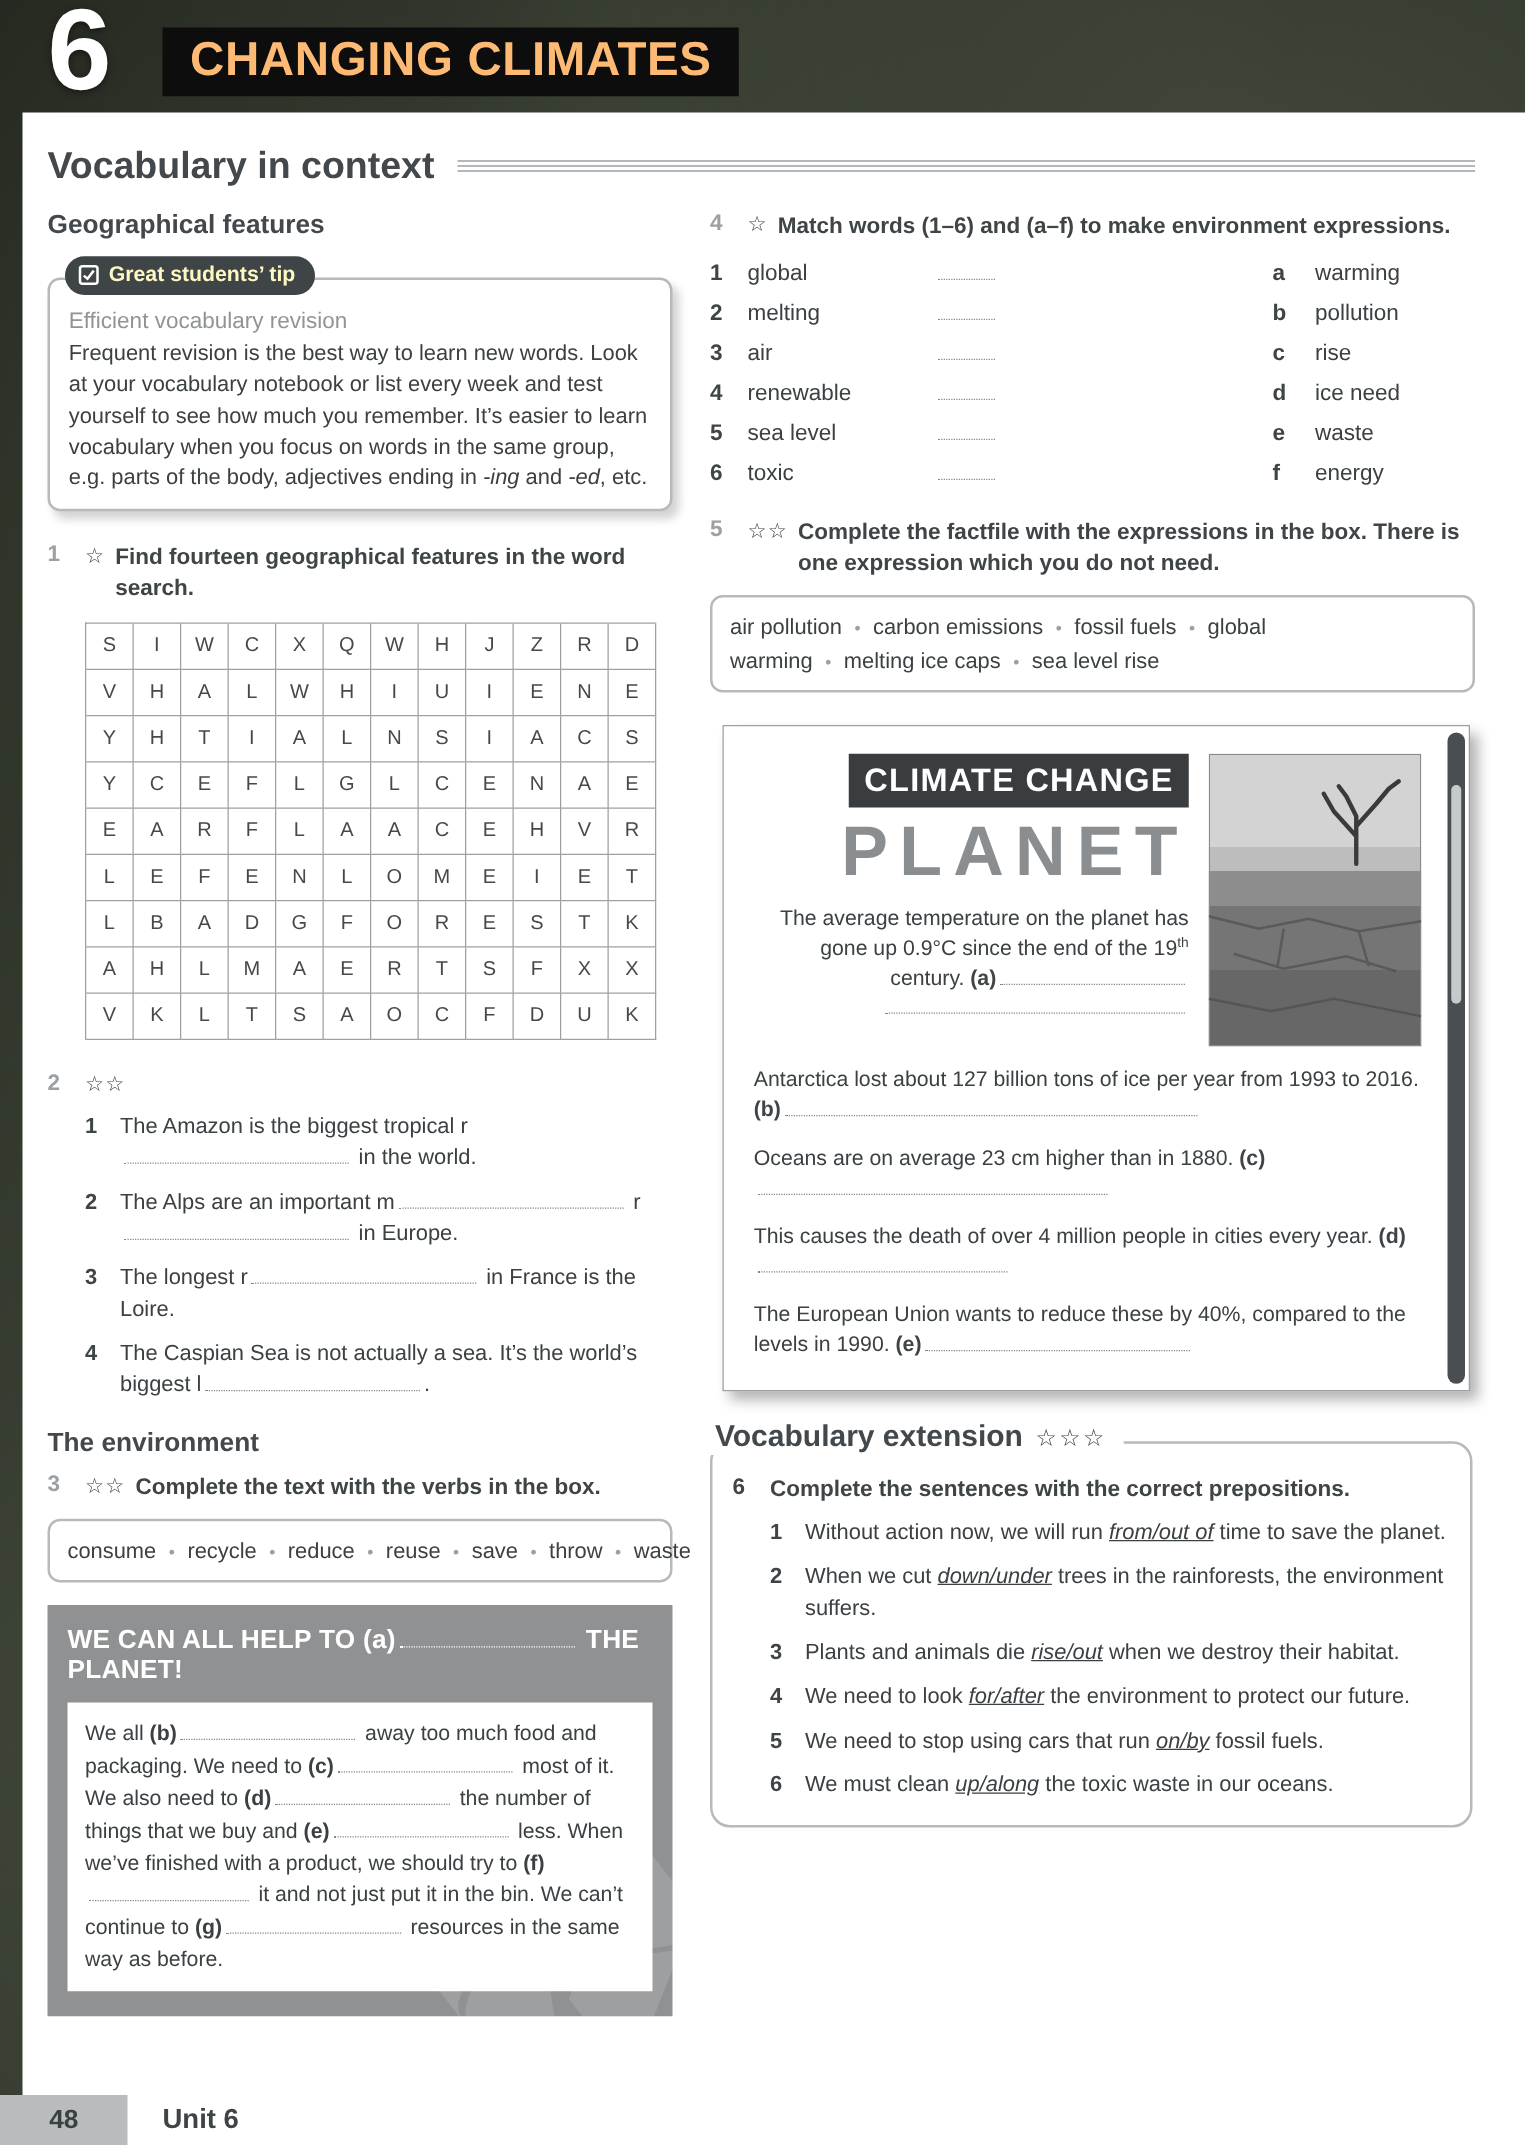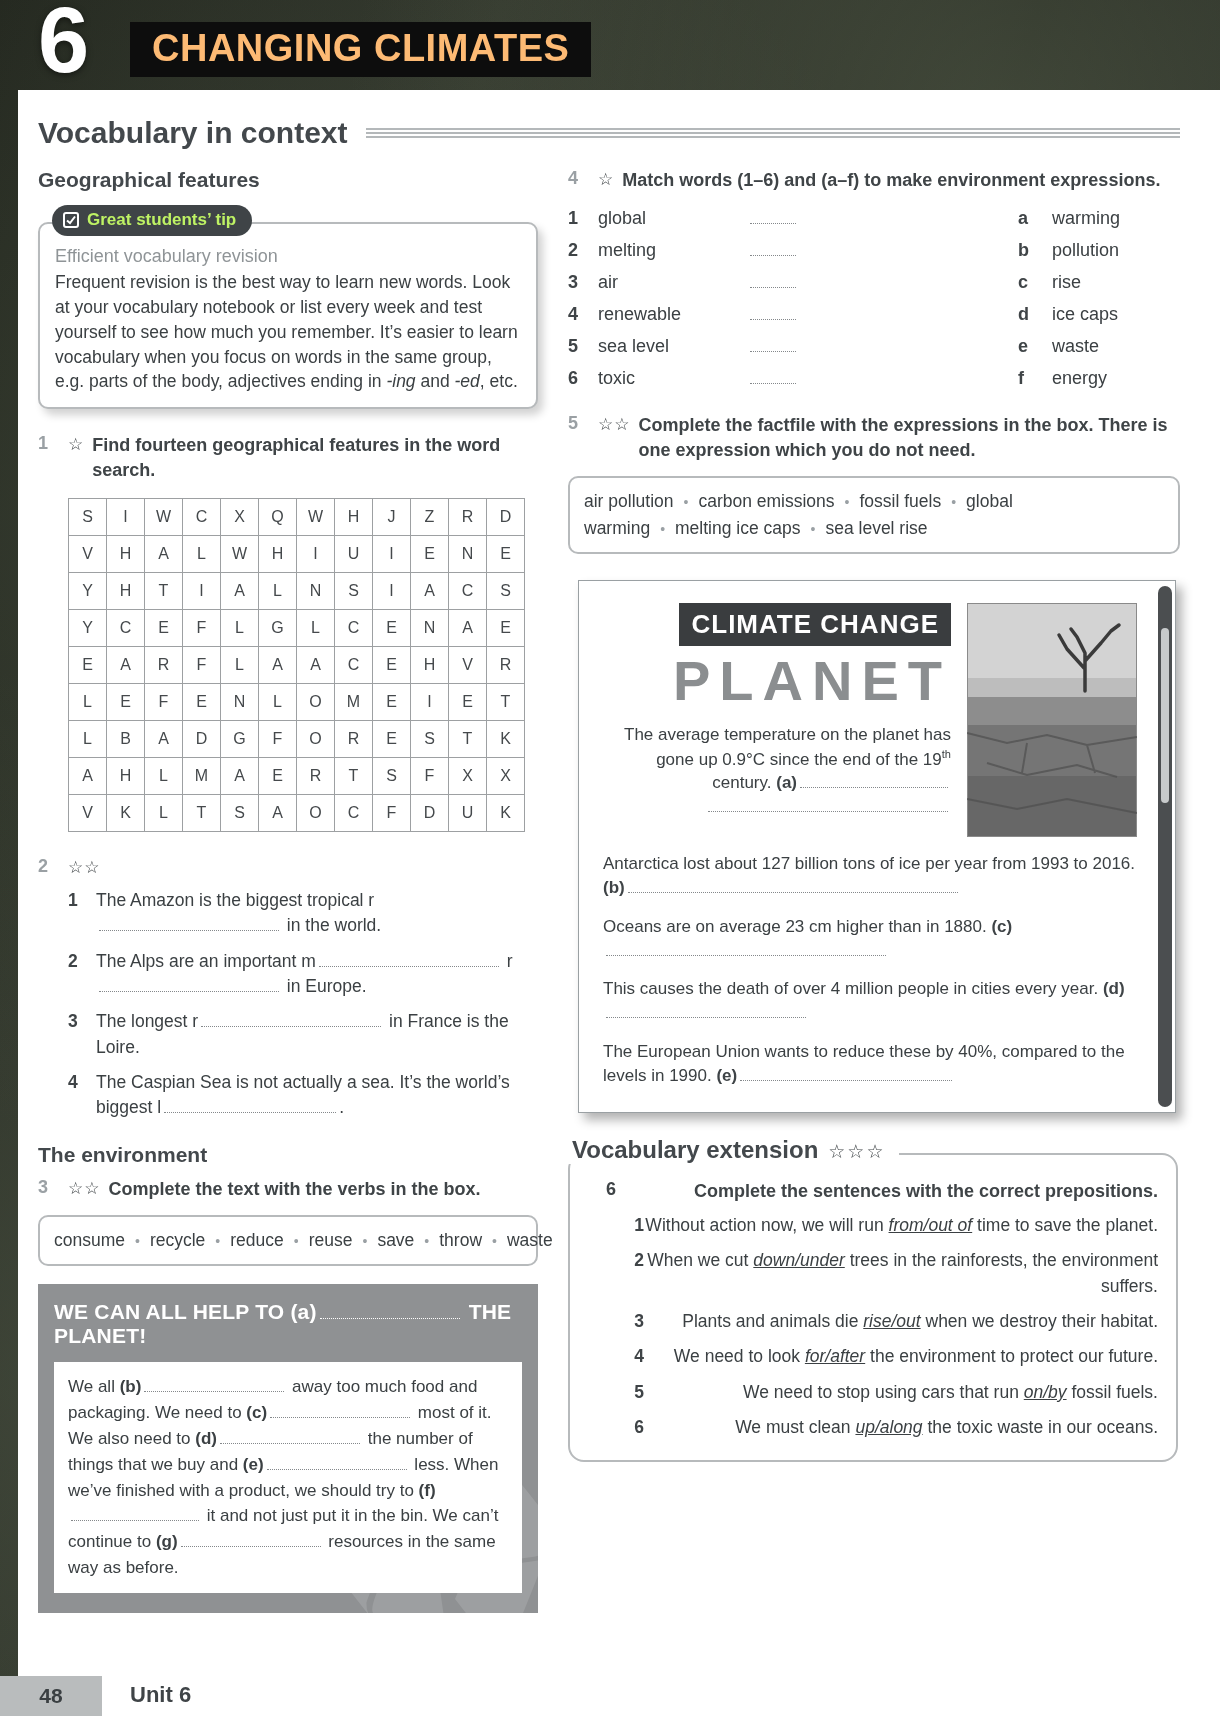--- a/index.html
+++ b/index.html
@@ -46,21 +46,21 @@
   .columns { display:flex; gap:30px; }
   .col-left  { width:500px; flex:none; }
   .col-right { flex:1; min-width:0; }
 
   h2.subhead { font-size:21px; color:#43484c; margin:4px 0 10px; }
 
   
   .tip-wrap { position:relative; margin:30px 0 0; }
   .tip-badge {
     position:absolute; top:-17px; left:14px; z-index:1;
-    background:#3f4447; color:#bef264; border-radius:16px;
+    background:#3f4447; color:#fef9c3; border-radius:16px;
     padding:5px 16px 6px 11px; font-weight:bold; font-size:17px;
     display:flex; align-items:center; gap:8px;
   }
   .tip-check { display:inline-flex; width:16px; height:16px; border:2px solid #fff; border-radius:3px; align-items:center; justify-content:center; }
   .tip-check svg { width:12px; height:12px; }
   .tip-box {
     border:2px solid #b7babc; border-radius:10px;
     padding:22px 15px 13px; background:#fff;
     box-shadow:5px 6px 8px rgba(0,0,0,.18);
   }
@@ -150,21 +150,21 @@
     width:170px; height:234px; flex:none; position:relative;
     background:linear-gradient(#d3d3d3 0 32%, #bdbdbd 32% 40%, #8d8d8d 40% 52%, #757575 52% 74%, #676767 74% 100%);
     box-shadow:inset 0 0 0 1px #8a8a8a;
   }
   .ff-photo svg { position:absolute; inset:0; width:100%; height:100%; }
   .fact { font-size:17px; line-height:1.4; color:#3b4043; margin-top:15px; }
   .fact strong { color:#3f4447; }
   .fact-a { margin-top:12px; }
 
   
-  .ext-wrap { position:relative; margin:40px 2px 0 0;text-align:right; }
+  .ext-wrap { position:relative; margin:40px 2px 0 0; }
   .ext-head {
     position:absolute; top:-17px; left:0; background:#fff;
     padding:0 14px 0 4px; display:flex; align-items:baseline; gap:10px;
     font-size:24px; font-weight:bold; color:#43484c; white-space:nowrap;
   }
   .ext-stars { font-weight:normal; font-size:19px; letter-spacing:2px; color:#3f4447; }
   .ext-box { border:2px solid #b7babc; border-radius:16px; padding:24px 18px 20px 16px; }
   .ext-box .ex-head { margin-top:0; }
   .ext-box .num-item { margin-left:30px; }
 
@@ -405,21 +405,21 @@
           <span class="m-word">air</span>
           <span class="m-blank"></span>
           <span class="m-letter">c</span>
           <span class="m-rword">rise</span>
         </div>
           <div class="match-row">
           <span class="m-num">4</span>
           <span class="m-word">renewable</span>
           <span class="m-blank"></span>
           <span class="m-letter">d</span>
-          <span class="m-rword">ice caps</span>
+          <span class="m-rword">ice need</span>
         </div>
           <div class="match-row">
           <span class="m-num">5</span>
           <span class="m-word">sea level</span>
           <span class="m-blank"></span>
           <span class="m-letter">e</span>
           <span class="m-rword">waste</span>
         </div>
           <div class="match-row">
           <span class="m-num">6</span>

